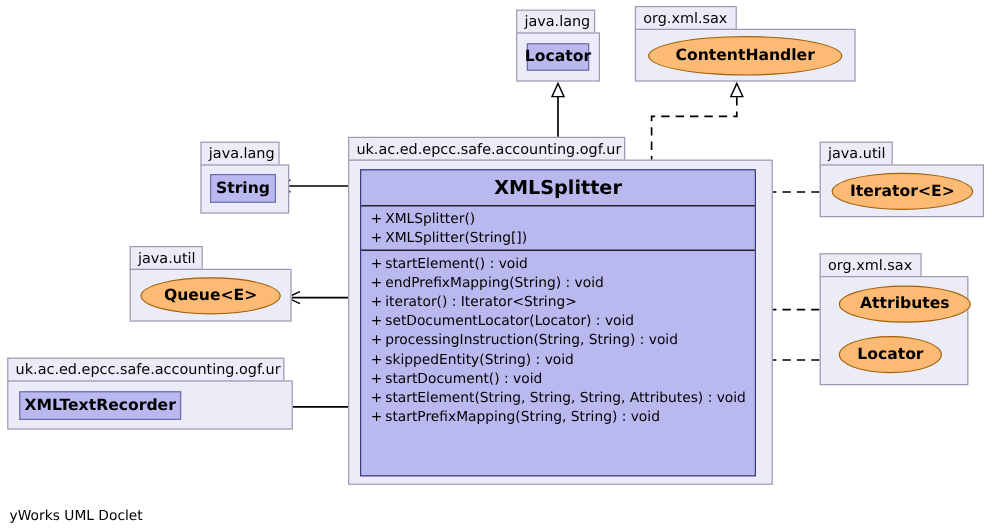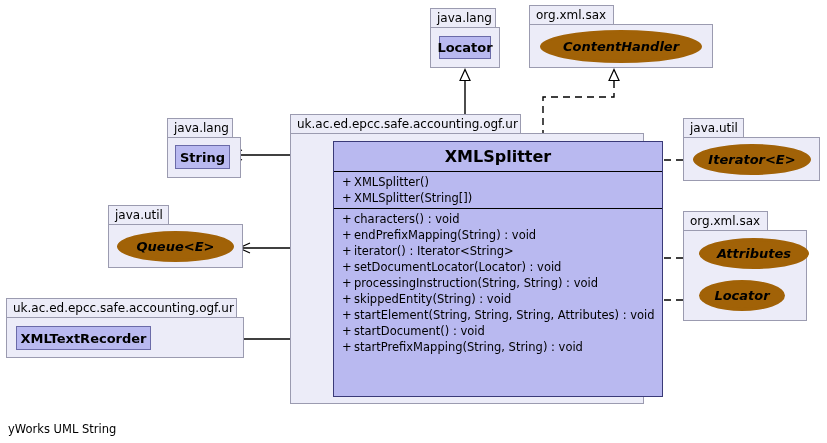--- a/index.html
+++ b/index.html
@@ -62,24 +62,23 @@
     align-items: center;
     justify-content: center;
     white-space: nowrap;
     color: #000;
   }
 
   
   .node-iface {
     position: absolute;
     box-sizing: border-box;
-    background: #a16207;
-    border: 3px solid #a16207;
+    background: #fdba74;
+    border: 1px solid #a16207;
     border-radius: 50%;
-    font-style: italic;
     font-weight: bold;
     font-size: 13px;
     display: flex;
     align-items: center;
     justify-content: center;
     white-space: nowrap;
     color: #000;
   }
 
   
@@ -228,57 +227,57 @@
     <div class="pkg-tab" style="width:85px;">org.xml.sax</div>
     <div class="pkg-body" style="top:19px; width:124px; height:91px;"></div>
     <div class="node-iface" style="left:16px; top:27px; width:110px; height:31px;">Attributes</div>
     <div class="node-iface" style="left:16px; top:69px; width:86px; height:31px;text-align:center;">Locator</div>
   </div>
 
   <div class="pkg" style="left:290px; top:114px; width:354px; height:290px;">
     <div class="pkg-tab" style="width:231px;">uk.ac.ed.epcc.safe.accounting.ogf.ur</div>
     <div class="pkg-body" style="top:19px; width:354px; height:271px;"></div>
 
-    <div class="classbox" style="left:10px; top:27px; width:330px; height:256px;margin-left:33px;">
+    <div class="classbox" style="left:10px; top:27px; width:330px; height:256px;">
       <div class="title">XMLSplitter</div>
       <div class="compartment">
         <div class="member">
           <span class="vis">+</span><span>XMLSplitter()</span>
         </div>
         <div class="member">
           <span class="vis">+</span><span>XMLSplitter(String[])</span>
         </div>
       </div>
       <div class="compartment">
         <div class="member">
-          <span class="vis">+</span><span>characters() : void</span>
+          <span class="vis">+</span><span>startElement() : void</span>
         </div>
         <div class="member">
           <span class="vis">+</span><span>endPrefixMapping(String) : void</span>
         </div>
         <div class="member">
           <span class="vis">+</span><span>iterator() : Iterator&lt;String&gt;</span>
         </div>
         <div class="member">
           <span class="vis">+</span><span>setDocumentLocator(Locator) : void</span>
         </div>
         <div class="member">
           <span class="vis">+</span><span>processingInstruction(String, String) : void</span>
         </div>
         <div class="member">
           <span class="vis">+</span><span>skippedEntity(String) : void</span>
         </div>
         <div class="member">
+          <span class="vis">+</span><span>startDocument() : void</span>
+        </div>
+        <div class="member">
           <span class="vis">+</span><span>startElement(String, String, String, Attributes) : void</span>
-        </div>
-        <div class="member">
-          <span class="vis">+</span><span>startDocument() : void</span>
         </div>
         <div class="member">
           <span class="vis">+</span><span>startPrefixMapping(String, String) : void</span>
         </div>
       </div>
     </div>
   </div>
 
-  <div class="footer">yWorks UML String</div>
+  <div class="footer">yWorks UML Doclet</div>
 
 </div>
 
 </body></html>

